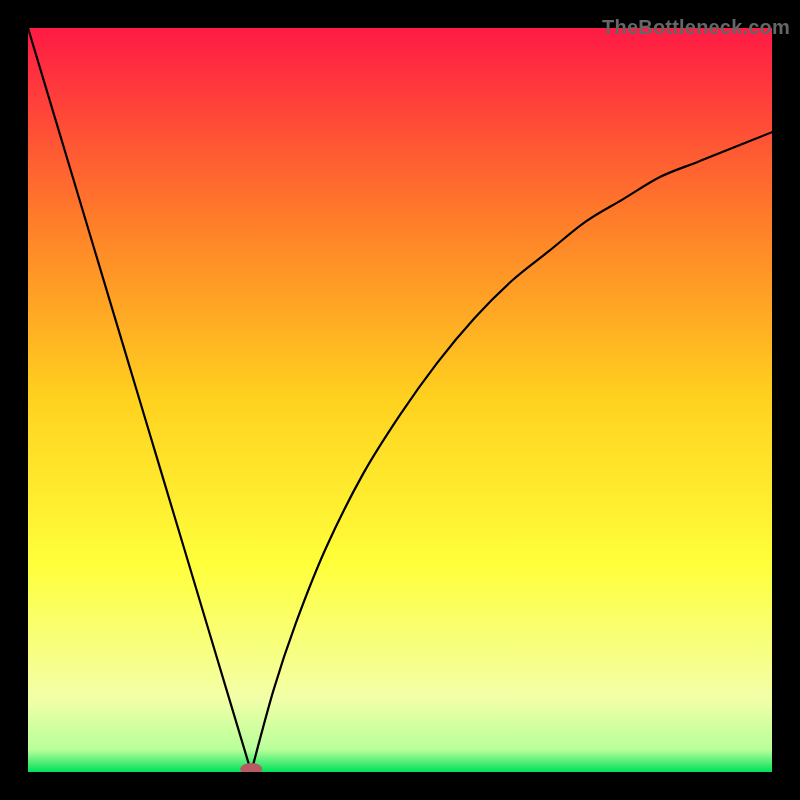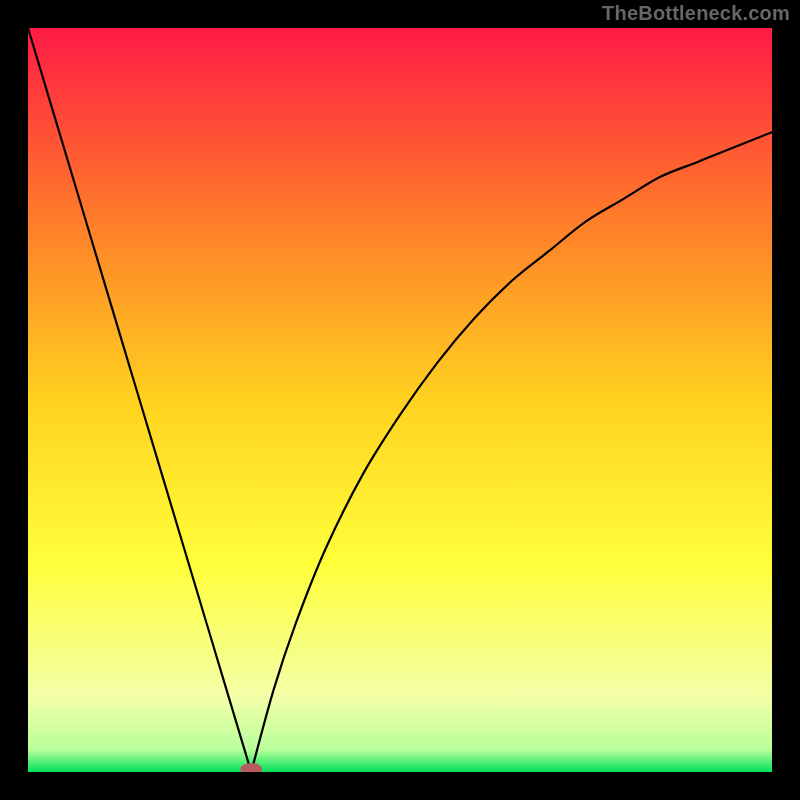--- a/index.html
+++ b/index.html
@@ -12,21 +12,21 @@
     font-family: Arial, Helvetica, sans-serif;
   }
   .frame {
     position: relative;
     width: 800px;
     height: 800px;
     background: #000;
   }
   .watermark {
     position: absolute;
-    top: 2px;
+    top: 16px;
     right: 10px;
     font-size: 20px;
     font-weight: bold;
     color: #666666;
     letter-spacing: 0.2px;
     z-index: 10;
     user-select: none;
   }
   .plot {
     position: absolute;

